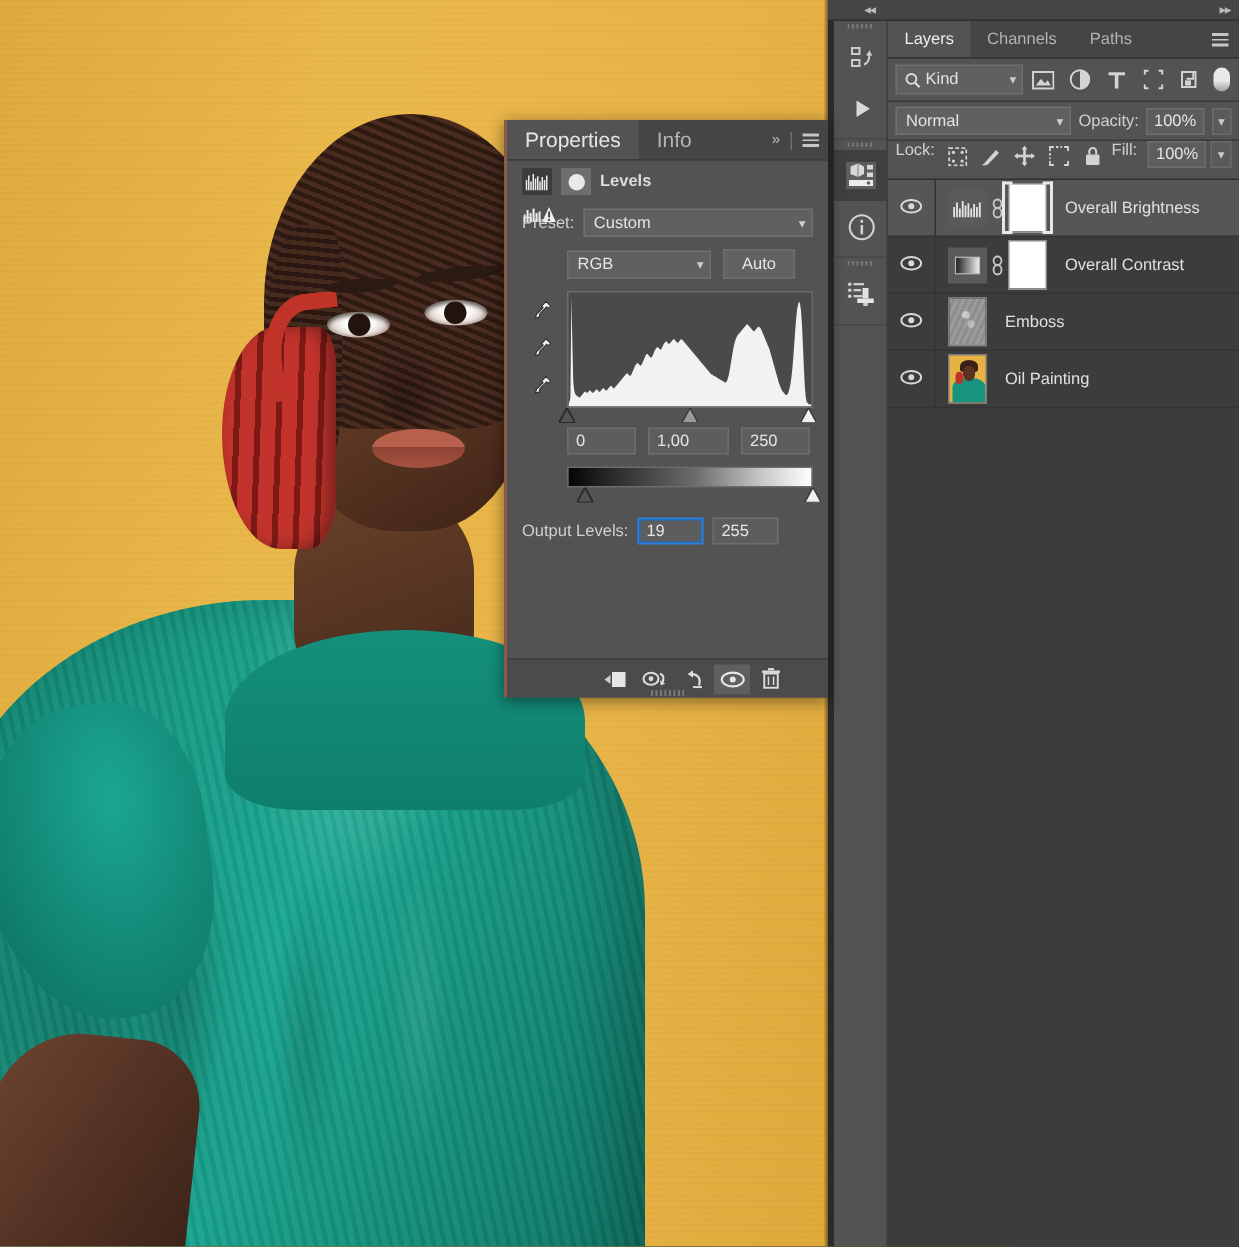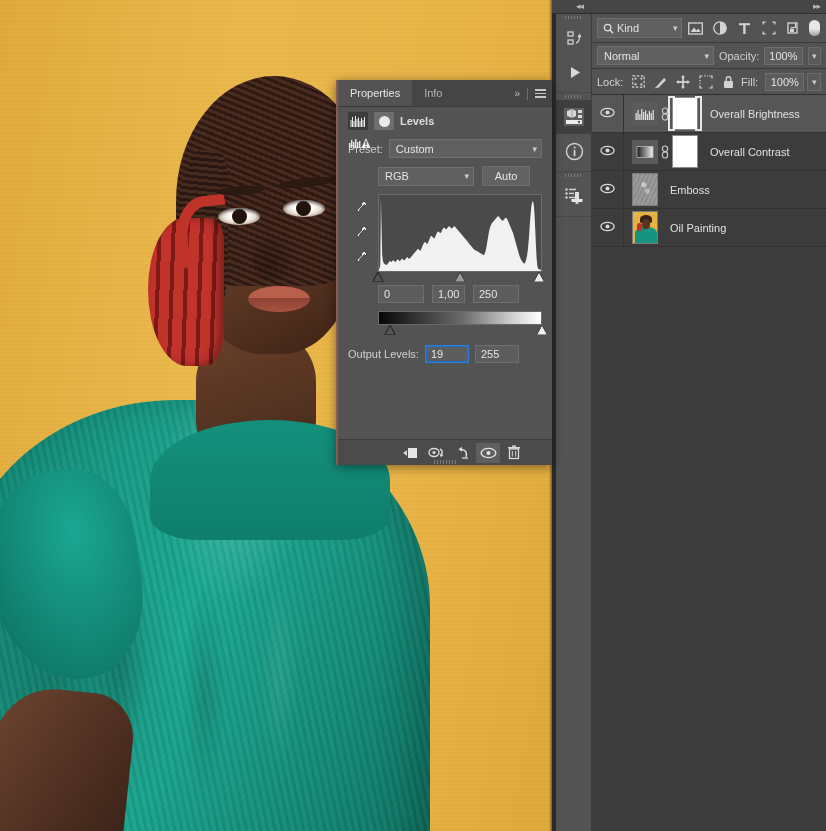--- a/index.html
+++ b/index.html
@@ -168,21 +168,21 @@
     background: #535353;
     border-left: 2px solid #8a5a4a;
     box-shadow: 0 2px 10px rgba(0,0,0,0.45);
     color: #d6d6d6; font-size: 11px;
   }
   #props-tabs {
     height: 27px; background: #454545; display: flex; align-items: stretch;
     position: relative; border-bottom: 1px solid #3b3b3b;
   }
   .ptab {
-    padding: 0 12px; display: flex; align-items: center; font-size: 11px; color: #b4b4b4;
+    padding: 0 12px; display: flex; align-items: center; font-size: 14px; color: #b4b4b4;
   }
   .ptab.active { background: #535353; color: #e6e6e6; }
   #props-tabs .tabtools {
     position: absolute; right: 6px; top: 0; height: 27px;
     display: flex; align-items: center; gap: 7px; color: #bdbdbd; font-size: 10px;
   }
   .tabtools .sep { width: 1px; height: 12px; background: #6f6f6f; }
   .hamburger { display: inline-block; width: 11px; }
   .hamburger i { display: block; height: 1.5px; background: #c6c6c6; margin: 2px 0; }
 
@@ -242,21 +242,21 @@
     transform: translateX(-50%);
   }
   .hnd svg { display: block; }
 
   #inputs-row { padding: 0 10px 0 40px; gap: 8px; margin-top: 1px; }
   .numfield {
     background: #5d5d5d; border: 1px solid #6e6e6e; height: 18px;
     color: #e4e4e4; font-size: 11px; display: flex; align-items: center; padding-left: 5px;
   }
   #in-black { width: 46px; }
-  #in-gamma { width: 33px; }
+  #in-gamma { width: 54px; }
   #in-white { width: 46px; }
 
   #clipwarn {
     position: absolute; left: 11px; top: 1px; display: flex; align-items: flex-end; gap: 1px;
   }
 
   #gradbar {
     margin: 6px 10px 0 40px; height: 14px;
     background: linear-gradient(90deg, #050505 0%, #2a2a2a 18%, #6b6b6b 52%, #c9c9c9 80%, #ffffff 100%);
     border: 1px solid #6b6b6b;
@@ -320,21 +320,21 @@
     border-bottom: 1px solid #3a3a3a;
   }
   #blend-sel { width: 122px; height: 19px; }
   #blend-row .cap { color: #d0d0d0; font-size: 11px; }
   #opacity-val { width: 40px; height: 18px; background: #5d5d5d; border: 1px solid #6e6e6e;
                  display: flex; align-items: center; justify-content: center; color: #e4e4e4; font-size: 11px; }
   .mini-cv { width: 14px; height: 18px; display: flex; align-items: center; justify-content: center;
              color: #c9c9c9; font-size: 9px; background: #5a5a5a; border: 1px solid #6b6b6b; }
 
   #lock-row {
-    height: 26px; background: #535353; display: flex; align-items: center; padding: 0 5px; gap: 3px;
+    height: 26px; background: #535353; display: flex; padding: 0 5px; gap: 3px;
     border-bottom: 1px solid #2f2f2f;
   }
   #lock-row .cap { color: #d0d0d0; font-size: 11px; margin-right: 2px; }
   .lic { width: 20px; height: 20px; display: flex; align-items: center; justify-content: center; color: #d2d2d2; }
   #fill-cap { margin-left: auto; color: #d0d0d0; font-size: 11px; }
 
   #layer-list { position: relative; }
   .lrow {
     height: 38px; display: flex; align-items: center;
     border-bottom: 1px solid #333333; background: #3c3c3c; position: relative;
@@ -683,20 +683,32 @@
             </g>
         </svg>
       </span>
       <span id="props-grip"></span>
     </div>
 
   </div>
 
   <div id="layers">
 
+    <div id="lay-tabs">
+      <div class="ltab active">Layers</div>
+      <div class="ltab">Channels</div>
+      <div class="ltab">Paths</div>
+      <div class="menu">
+        <span class="hamburger">
+          <i></i>
+            <i></i>
+            <i></i>
+        </span>
+      </div>
+    </div>
 
     <div id="lay-filter">
       <span id="kind-sel">
         <svg width="11" height="11" viewBox="0 0 11 11">
           <circle cx="4.6" cy="4.6" r="3.3" fill="none" stroke="#dcdcdc" stroke-width="1.3"></circle>
           <line x1="7" y1="7" x2="10" y2="10.2" stroke="#dcdcdc" stroke-width="1.4"></line>
         </svg>
         <span>Kind</span>
         <span class="cv">▾</span>
       </span>

